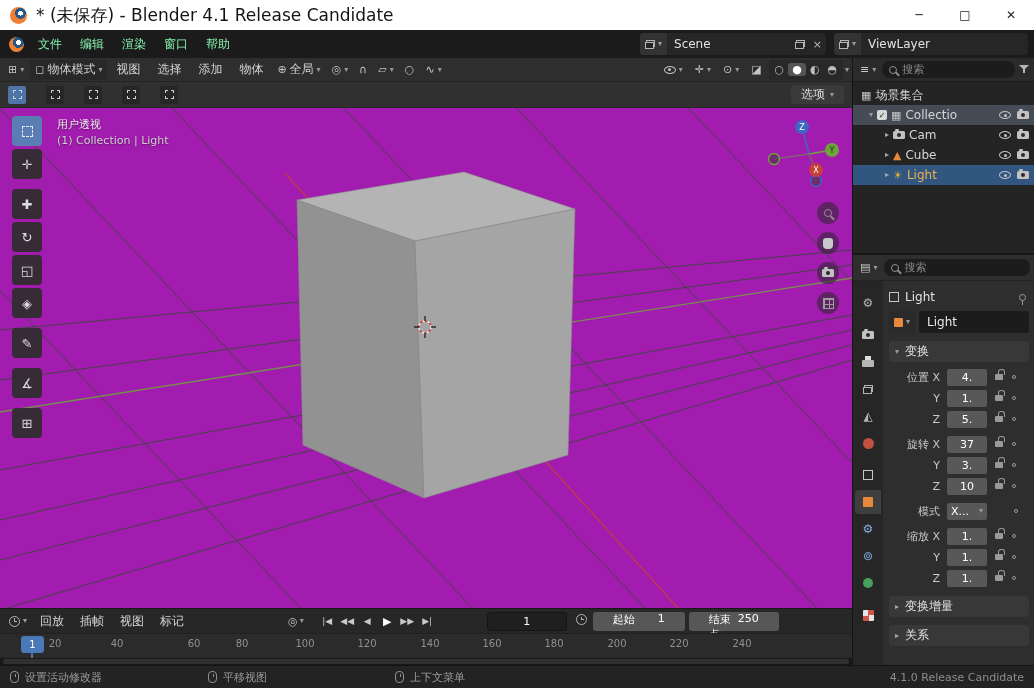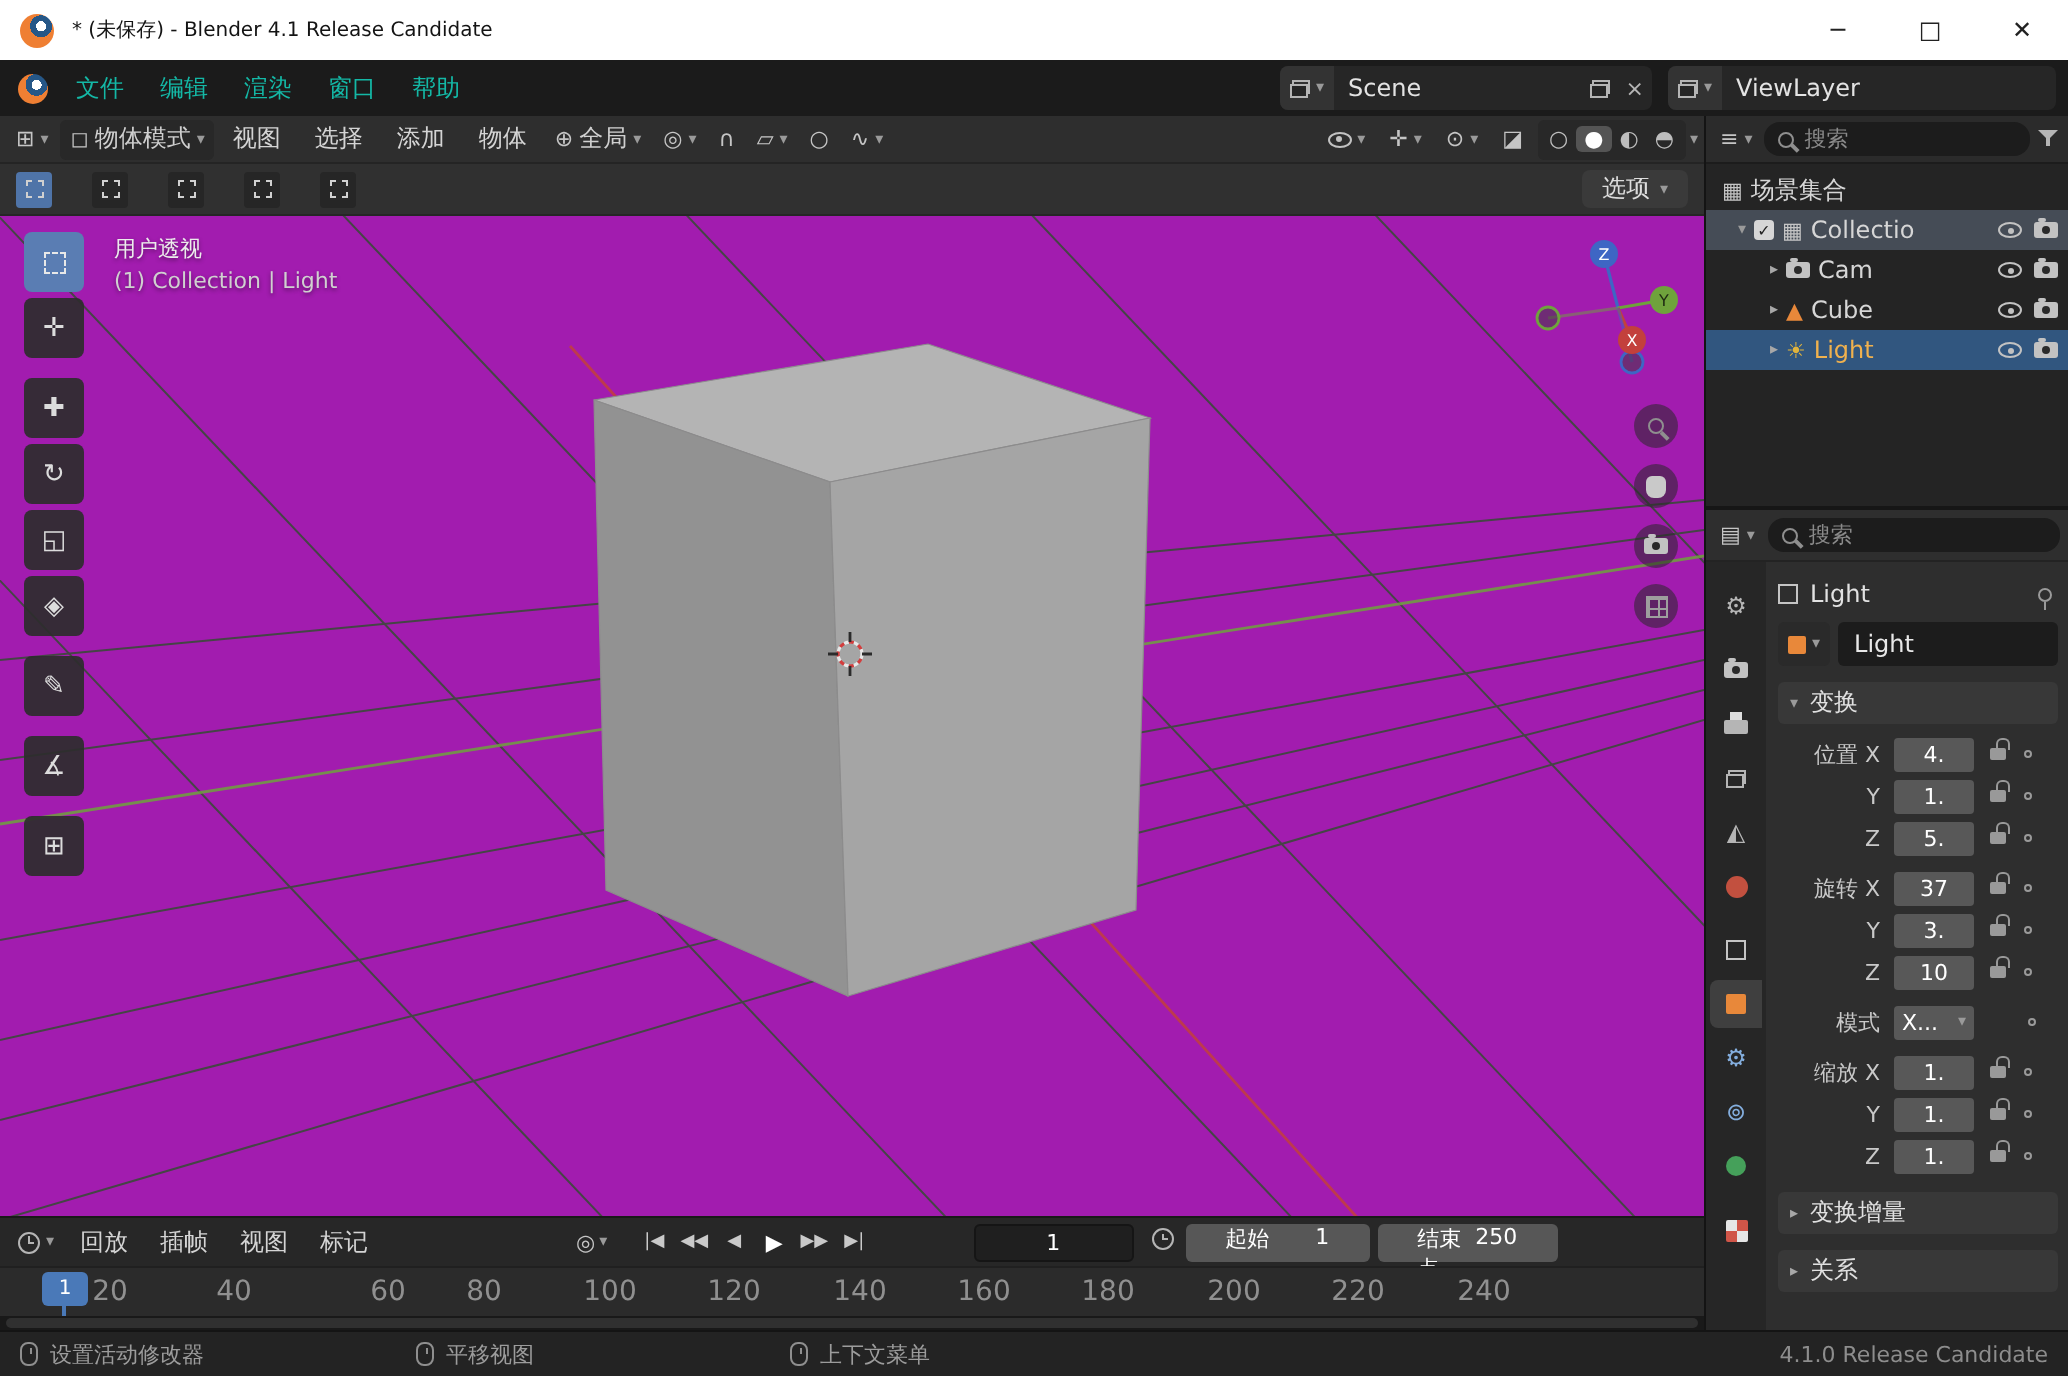--- a/index.html
+++ b/index.html
@@ -5,26 +5,26 @@
   html,body{margin:0;padding:0;background:#111}
   *{box-sizing:border-box}
   #app{position:relative;width:1034px;height:688px;background:#2e2e2e;
        font-family:"DejaVu Sans","Liberation Sans",sans-serif;font-size:12px;color:#d6d6d6;
        overflow:hidden;user-select:none;cursor:default}
   
   .titlebar{position:absolute;left:0;top:0;width:1034px;height:30px;background:#fff;color:#141414;display:flex;align-items:center;padding-left:10px}
   .blogo{width:17px;height:17px;border-radius:50%;flex:none;display:inline-block;
          background:radial-gradient(circle at 62% 36%,#fff 0 2.5px,#265787 2.5px 5.5px,#ef7f33 5.5px)}
   .blogo.sm{width:15px;height:15px;margin:0 5px}
-  .ttext{margin-left:9px;font-size:10px;white-space:nowrap}
+  .ttext{margin-left:9px;font-size:17px;white-space:nowrap}
   .wctrls{margin-left:auto;display:flex;height:100%}
   .wc{width:46px;height:100%;display:flex;align-items:center;justify-content:center;font-size:12px;color:#222}
   
   .topbar{position:absolute;left:0;top:30px;width:1034px;height:28px;background:#1b1b1b;display:flex;align-items:center;padding:0 4px}
-  .mi{padding:0 9px;color:#14b8a6;height:28px;display:flex;align-items:center;white-space:nowrap}
+  .mi{padding:0 9px;color:#86efac;height:28px;display:flex;align-items:center;white-space:nowrap}
   .wtabs{display:flex;height:100%;margin-left:4px}
   .wtab{padding:0 11px;display:flex;align-items:center;color:#b0b0b0;white-space:nowrap}
   .wtab.on{background:#3d3d3d;color:#fff}
   .wtab.cut{max-width:50px;overflow:hidden;padding-right:0}
   .selwidget{display:flex;align-items:center;height:22px;background:#262626;border-radius:4px;overflow:hidden;flex:none}
   .scene-w{width:186px;margin-left:auto}
   .vl-w{width:194px;margin-left:8px;margin-right:2px}
   .swbtn{display:flex;align-items:center;gap:3px;background:#333;height:100%;padding:0 5px;flex:none}
   .swname{padding:0 7px;color:#e3e3e3;flex:1;white-space:nowrap;overflow:hidden}
   .swico{padding:0 4px;color:#b5b5b5;display:flex;align-items:center;font-size:11px}
@@ -62,21 +62,21 @@
   .tlheader{position:absolute;left:0;top:608px;width:852px;height:25px;background:#272727;border-top:1px solid #191919;display:flex;align-items:center;padding:0 4px}
   .akgrp{margin-left:96px;display:flex;align-items:center;gap:2px;color:#9a9a9a}
   .transport{display:flex;align-items:center;gap:1px;margin-left:14px}
   .tpb{width:19px;height:19px;display:flex;align-items:center;justify-content:center;color:#c9c9c9;font-size:9px}
   .tpb.play{color:#fff;font-size:11px}
   .framefld{margin-left:50px;width:80px;height:19px;background:#1f1f1f;border:1px solid #151515;border-radius:3px;display:flex;align-items:center;justify-content:center;color:#fff;font-size:11px}
   .rangefld{display:flex;align-items:flex-start;justify-content:space-between;background:#575757;height:19px;border-radius:3px;padding:0 20px;font-size:11px;color:#fff}
   .startfld{width:92px;margin-left:6px}
   .endfld{width:90px;margin-left:4px}
   .tlruler{position:absolute;left:0;top:633px;width:852px;height:25px;background:#2b2b2b;border-top:1px solid #202020}
-  .tick{position:absolute;top:4px;transform:translateX(-50%);font-size:14px;color:#909090}
+  .tick{position:absolute;top:4px;transform:translateX(-50%);font-size:10px;color:#909090}
   .playhead{position:absolute;left:21px;top:2px;width:23px;height:17px;background:#4a79b8;border-radius:3px;color:#fff;font-size:10px;display:flex;align-items:center;justify-content:center}
   .phline{position:absolute;left:31px;top:19px;width:2px;height:6px;background:#4a79b8}
   .tlscroll{position:absolute;left:0;top:658px;width:852px;height:7px;background:#191919}
   .tlscroll .bar{position:absolute;left:3px;top:1px;width:846px;height:5px;background:#303030;border-radius:2.5px}
   
   .statusbar{position:absolute;left:0;top:665px;width:1034px;height:23px;background:#232323;border-top:1px solid #141414;display:flex;align-items:center;padding:4px 10px;color:#9c9c9c;font-size:11px}
   .sbitem{display:flex;align-items:center;gap:6px;white-space:nowrap}
   .sb2{margin-left:106px}.sb3{margin-left:128px}
   .sbver{margin-left:auto;color:#8d8d8d}
   

